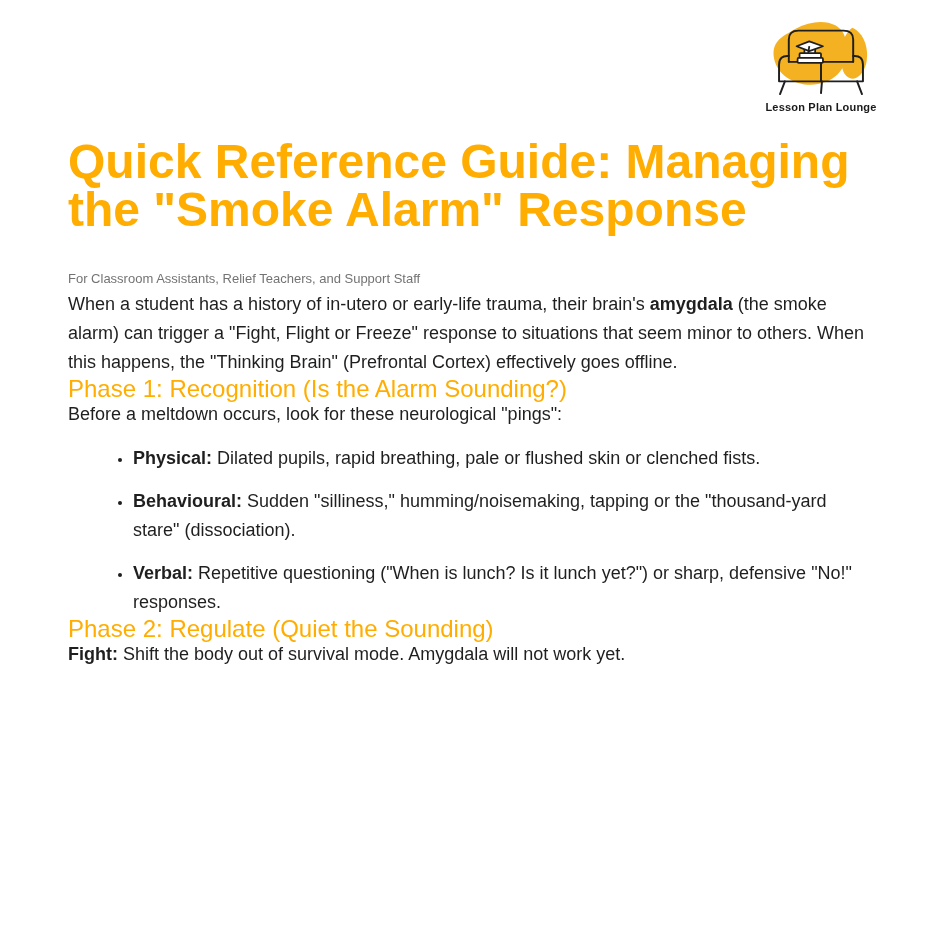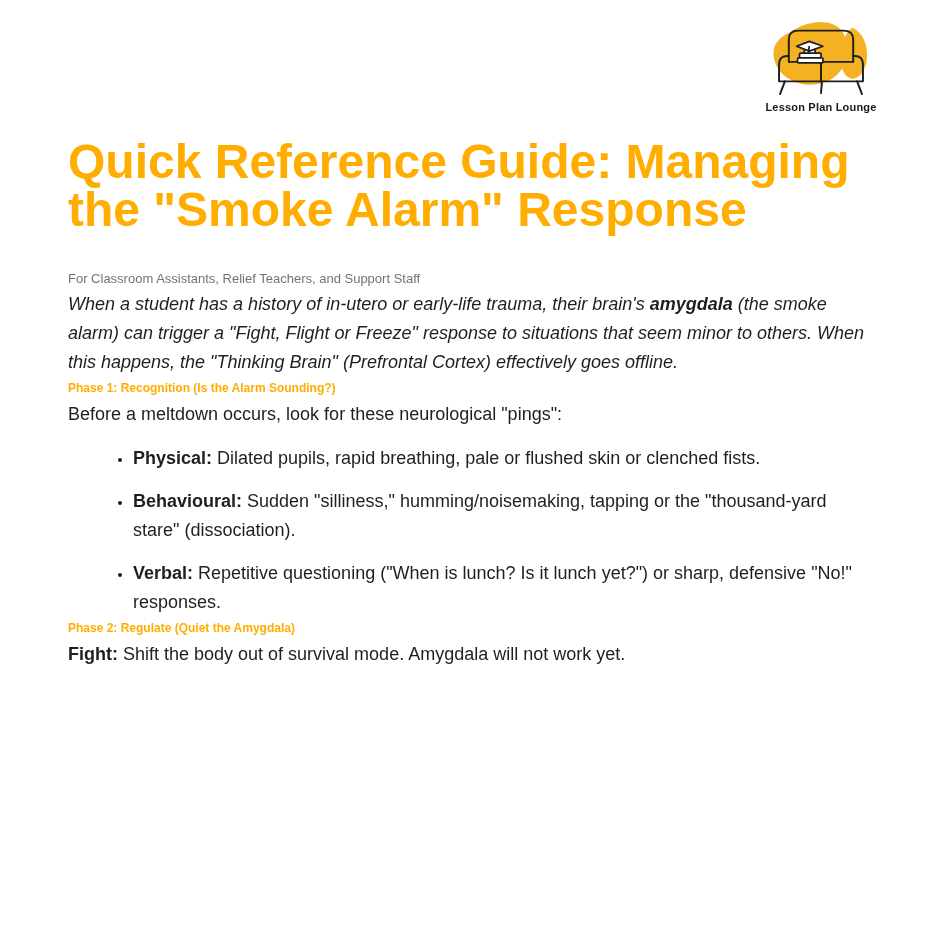--- a/index.html
+++ b/index.html
@@ -47,26 +47,26 @@
     font-size: 13px;
     line-height: 23px;
     font-weight: normal;
     color: #737373;
   }
   p.body-text {
     margin: 0;
     font-size: 18px;
     line-height: 29px;
   }
-  .intro   { margin-top: 22px; font-style: italic; }
+  .intro   { margin-top: 22px; }
   h2.phase-heading {
     margin: 0;
-    font-size: 12px;
+    font-size: 24px;
     line-height: 23px;
-    font-weight: bold;
+    font-weight: normal;
     color: #FFAD00;
   }
   .h-phase1 { margin-top: 57px; }
   .lead     { margin-top: 20px; }
   ul.pings {
     margin: 15px 0 0 0;
     padding: 0 0 0 65px;
     list-style: disc;
   }
   ul.pings li {
@@ -124,18 +124,18 @@
   <h2 class="phase-heading h-phase1">Phase 1: Recognition (Is the Alarm Sounding?)</h2>
 
   <p class="body-text lead">Before a meltdown occurs, look for these neurological "pings":</p>
 
   <ul class="pings">
     <li><b>Physical:</b><span> Dilated pupils, rapid breathing, pale or flushed skin or clenched fists.</span></li>
     <li><b>Behavioural:</b><span> Sudden "silliness," humming/noisemaking, tapping or the "thousand-yard stare" (dissociation).</span></li>
     <li><b>Verbal:</b><span> Repetitive questioning ("When is lunch? Is it lunch yet?") or sharp, defensive "No!" responses.</span></li>
   </ul>
 
-  <h2 class="phase-heading h-phase2">Phase 2: Regulate (Quiet the Amygdala)</h2>
+  <h2 class="phase-heading h-phase2">Phase 2: Regulate (Quiet the Sounding)</h2>
 
   <p class="body-text goal"><b>Fight:</b><span> Shift the body out of survival mode. Amygdala will not work yet.</span></p>
 
 
 </div>
 
 </body></html>

